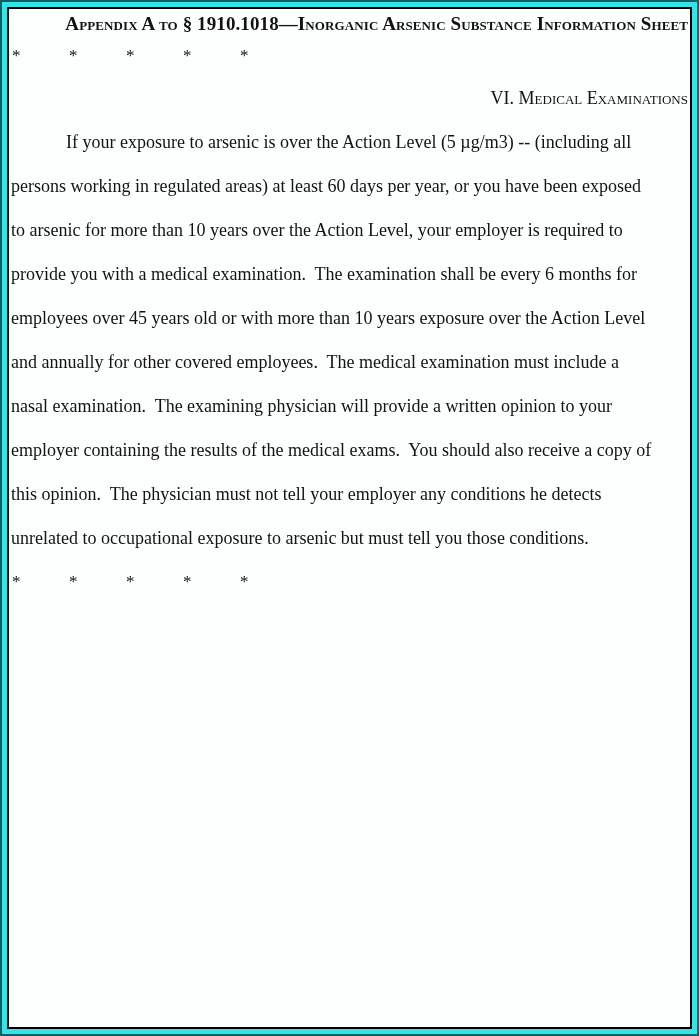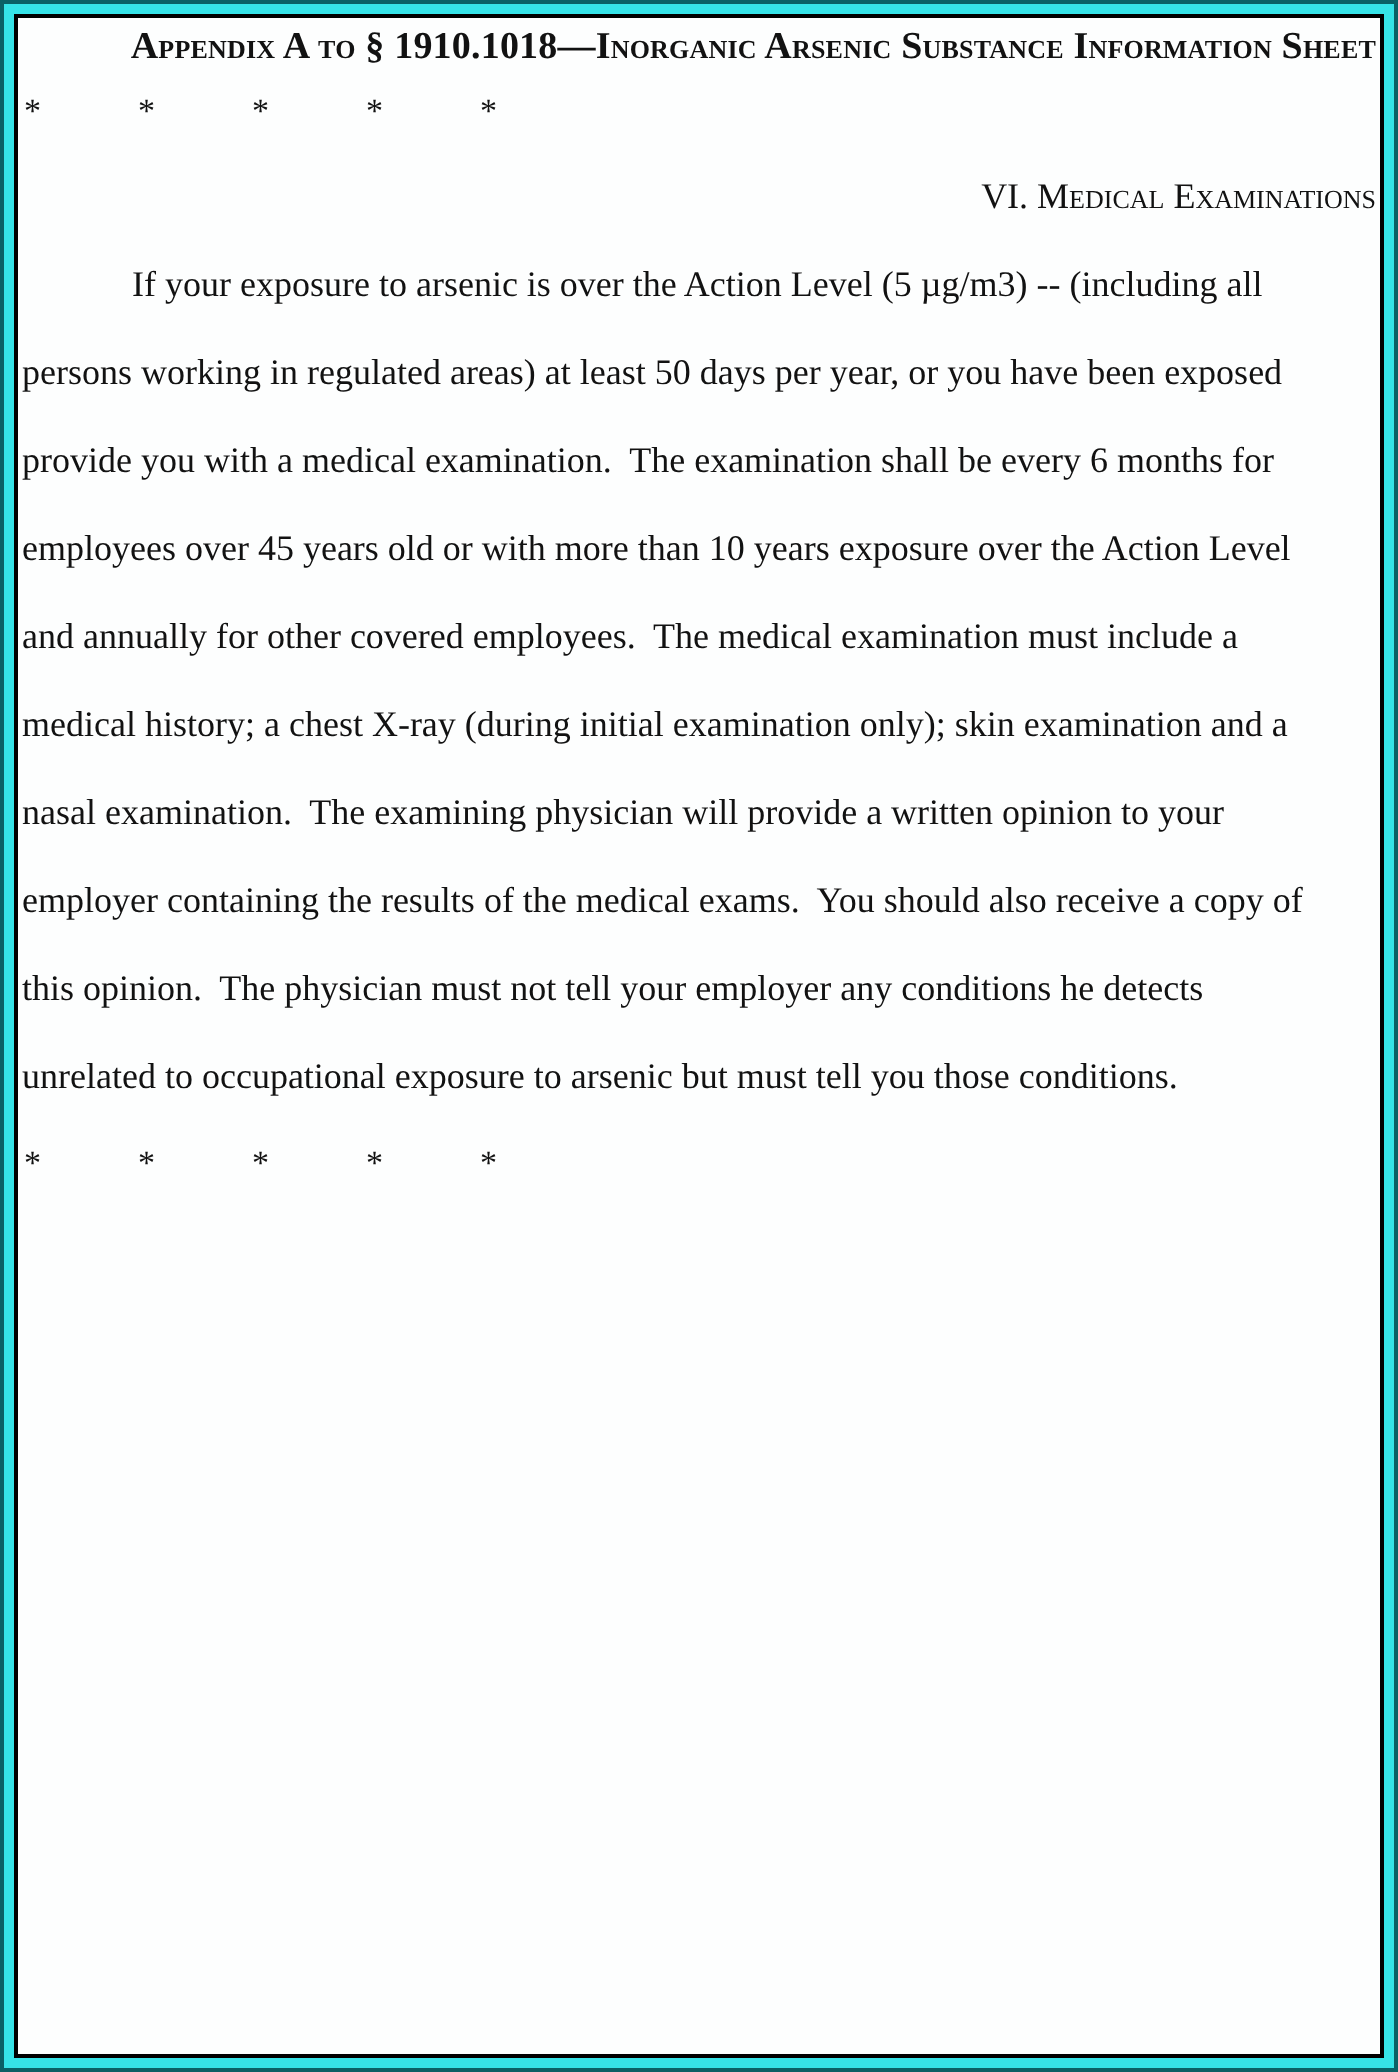--- a/index.html
+++ b/index.html
@@ -75,25 +75,25 @@
   <div class="inner">
 
     <div class="doc-title">Appendix A to § 1910.1018—Inorganic Arsenic Substance Information Sheet</div>
 
     <div class="stars stars-top"><span class="star">*</span><span class="star">*</span><span class="star">*</span><span class="star">*</span><span class="star">*</span></div>
 
     <div class="section-heading">VI. Medical Examinations</div>
 
     <div class="paragraph">
         <div class="para-line">If your exposure to arsenic is over the Action Level (5 µg/m3) -- (including all</div>
-        <div class="para-line">persons working in regulated areas) at least 50 days per year, or you have been exposed</div>
+        <div class="para-line">persons working in regulated areas) at least 60 days per year, or you have been exposed</div>
+        <div class="para-line">to arsenic for more than 10 years over the Action Level, your employer is required to</div>
         <div class="para-line">provide you with a medical examination.  The examination shall be every 6 months for</div>
         <div class="para-line">employees over 45 years old or with more than 10 years exposure over the Action Level</div>
         <div class="para-line">and annually for other covered employees.  The medical examination must include a</div>
-        <div class="para-line">medical history; a chest X-ray (during initial examination only); skin examination and a</div>
         <div class="para-line">nasal examination.  The examining physician will provide a written opinion to your</div>
         <div class="para-line">employer containing the results of the medical exams.  You should also receive a copy of</div>
         <div class="para-line">this opinion.  The physician must not tell your employer any conditions he detects</div>
         <div class="para-line">unrelated to occupational exposure to arsenic but must tell you those conditions.</div>
       </div>
 
     <div class="stars stars-bottom"><span class="star">*</span><span class="star">*</span><span class="star">*</span><span class="star">*</span><span class="star">*</span></div>
 
   </div>
 </div>

